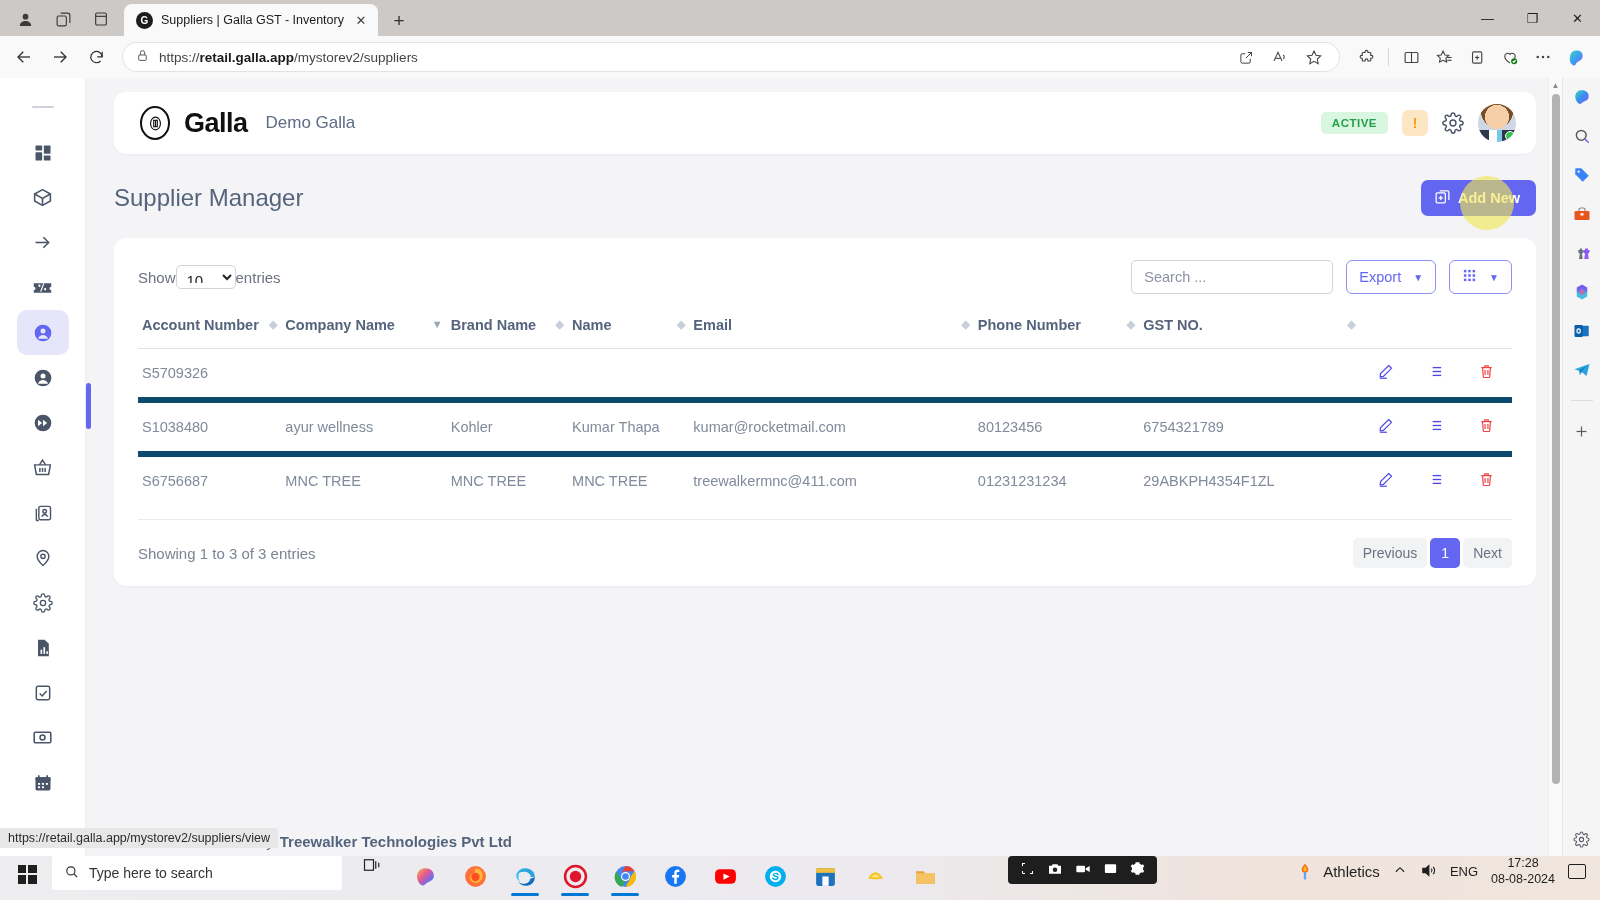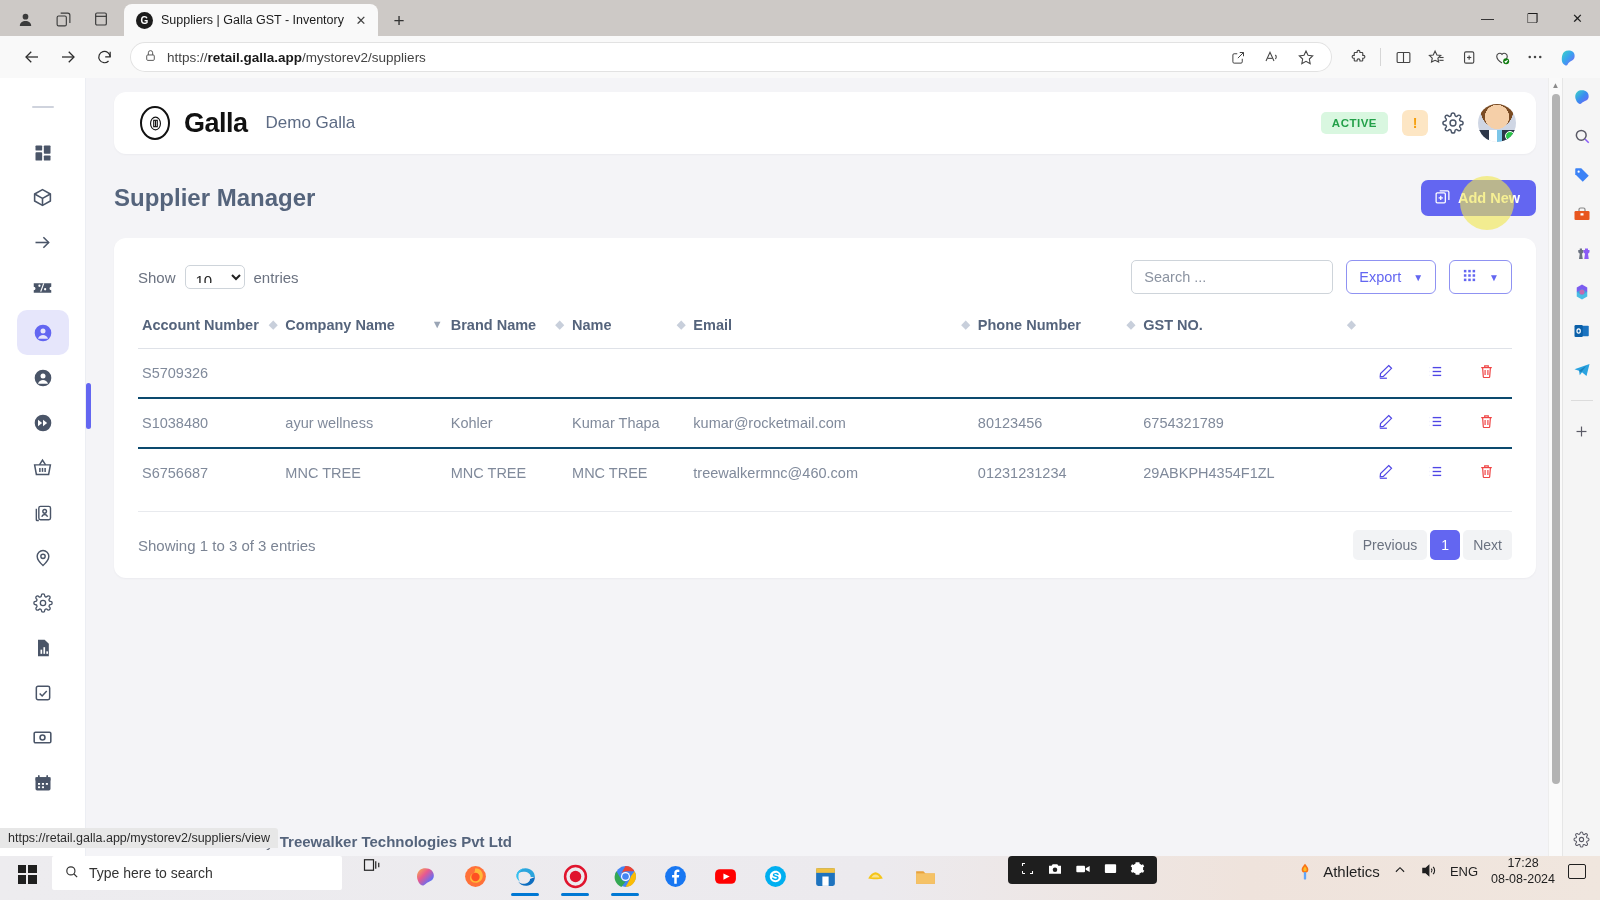--- a/index.html
+++ b/index.html
@@ -35,21 +35,21 @@
   .tab .tabclose { width: 18px; height: 18px; display: flex; align-items: center; justify-content: center;
     font-size: 13px; color: #444; flex: none; }
   .newtab { width: 30px; height: 30px; display: flex; align-items: center; justify-content: center;
     font-size: 19px; color: #333; margin-left: 6px; }
   .wincontrols { position: absolute; right: 0; top: 0; height: 36px; display: flex; }
   .wincontrols div { width: 45px; height: 36px; display: flex; align-items: center; justify-content: center;
     font-size: 13px; color: #1c1c1c; }
 
   .navbar {
     height: 42px; background: #f9f9f9; display: flex; align-items: center; gap: 4px;
-    padding: 0 16px; flex: none;
+    padding: 0 8px; flex: none;
   }
   .navicon {
     width: 32px; height: 32px; border-radius: 5px; display: flex; align-items: center;
     justify-content: center; color: #2b2b2b;
   }
   .omnibox {
     flex: 1; height: 30px; background: #fff; border-radius: 16px; display: flex; align-items: center;
     gap: 10px; padding: 0 10px 0 14px; margin: 0 6px; font-size: 13.5px; color: #3b3b3b;
     box-shadow: inset 0 0 0 1px #e2e2e2;
   }
@@ -116,37 +116,37 @@
   .avatar .shirt {
     position: absolute; bottom: 0; left: 0; right: 0; height: 12px;
     background: linear-gradient(90deg,#2d3748 0 30%, #fff 30% 50%, #7cc6e8 50% 62%, #2d3748 62%);
   }
   .avatar .dot {
     position: absolute; right: 1px; bottom: 1px; width: 10px; height: 10px; border-radius: 50%;
     background: #2bc74a; border: 1px solid #fff;
   }
 
   .pagetitle-row { display: flex; align-items: center; margin: 26px 0 22px; position: relative; }
-  .pagetitle { font-size: 24px; font-weight: 700; color: #55647c; }
+  .pagetitle { font-size: 24px; font-weight: 400; color: #55647c; }
   .addnew {
     margin-left: auto; background: #6366f1; color: #fff; border: none; border-radius: 7px;
     height: 36px; padding: 0 16px 0 13px; font-size: 14.5px; font-weight: 600;
     display: flex; align-items: center; gap: 7px; font-family: inherit;
   }
   .cursor-hl {
     position: absolute; right: 22px; top: -4px; width: 54px; height: 54px; border-radius: 50%;
     background: rgba(240,230,80,.62); pointer-events: none;
   }
 
   .panel {
     background: #fff; border-radius: 12px; padding: 22px 24px 18px;
     box-shadow: 0 1px 2px rgba(16,24,40,.04);
   }
   .paneltop { display: flex; align-items: center; }
-  .showentries { display: flex; align-items: center; gap: 9px; font-size: 15px; color: #6b7280; }
+  .showentries { display: flex; align-items: center; font-size: 15px; color: #6b7280; }
   .showentries select {
     font-family: inherit; font-size: 15px; color: #222; padding: 5px 6px; border: 1px solid #ced4da;
     border-radius: 5px; background: #fff; height: 24px;
   }
   .panel-right { margin-left: auto; display: flex; align-items: center; gap: 13px; }
   .searchbox {
     width: 202px; height: 34px; border: 1px solid #ced4da; border-radius: 5px; padding: 0 12px;
     font-family: inherit; font-size: 14.5px; color: #333; background: #fff;
   }
   .searchbox::placeholder { color: #8b93a1; }
@@ -159,21 +159,21 @@
 
   table { width: 100%; border-collapse: collapse; margin-top: 16px; }
   th {
     text-align: center; font-size: 14.5px; font-weight: 700; color: #55647c; padding: 6px 4px 14px 4px;
     vertical-align: top; line-height: 1.25;
   }
   th .thwrap { display: flex; align-items: flex-start; justify-content: space-between; gap: 10px; }
   th .sorticon { color: #c8cfdb; font-size: 11px; line-height: 1.6; flex: none; }
   th .sorticon.active { color: #9aa5b5; }
   td {
-    font-size: 14.5px; color: #808a9b; padding: 14px 4px; border-top: 2px solid #0c4a6e;
+    font-size: 14.5px; color: #808a9b; padding: 14px 4px; border-top: 6px solid #0c4a6e;
     white-space: nowrap;
   }
   tbody tr:first-child td { border-top: 1px solid #dfe2e8; }
   .acttd { text-align: center; width: 46px; }
   .ic-edit { color: #4f46e5; }
   .ic-list { color: #4f46e5; }
   .ic-del { color: #ef4444; }
 
   .panelfoot { display: flex; align-items: center; margin-top: 14px; border-top: 1px solid #e8eaee;
     padding-top: 18px; }
@@ -718,21 +718,21 @@
                       <path d="M9.5 6.5V4h5v2.5"></path>
                       <line x1="10" y1="10" x2="10" y2="17"></line>
                       <line x1="14" y1="10" x2="14" y2="17"></line>
                     </svg></td>
                 </tr>
                 <tr>
                   <td>S6756687</td>
                   <td>MNC TREE</td>
                   <td>MNC TREE</td>
                   <td>MNC TREE</td>
-                  <td>treewalkermnc@460.com</td>
+                  <td>treewalkermnc@411.com</td>
                   <td>01231231234</td>
                   <td>29ABKPH4354F1ZL</td>
                   <td class="acttd ic-edit"><svg width="17" height="17" viewBox="0 0 24 24" fill="none" stroke="currentColor" stroke-width="1.7">
                       <path d="M16.5 3.5l4 4L9 19l-4.5.5L5 15z"></path>
                       <line x1="4" y1="21.5" x2="14" y2="21.5"></line>
                     </svg></td>
                   <td class="acttd ic-list"><svg width="17" height="17" viewBox="0 0 24 24" fill="none" stroke="currentColor" stroke-width="1.9">
                       <line x1="8" y1="6.5" x2="20" y2="6.5"></line>
                       <line x1="8" y1="12" x2="20" y2="12"></line>
                       <line x1="8" y1="17.5" x2="20" y2="17.5"></line>

